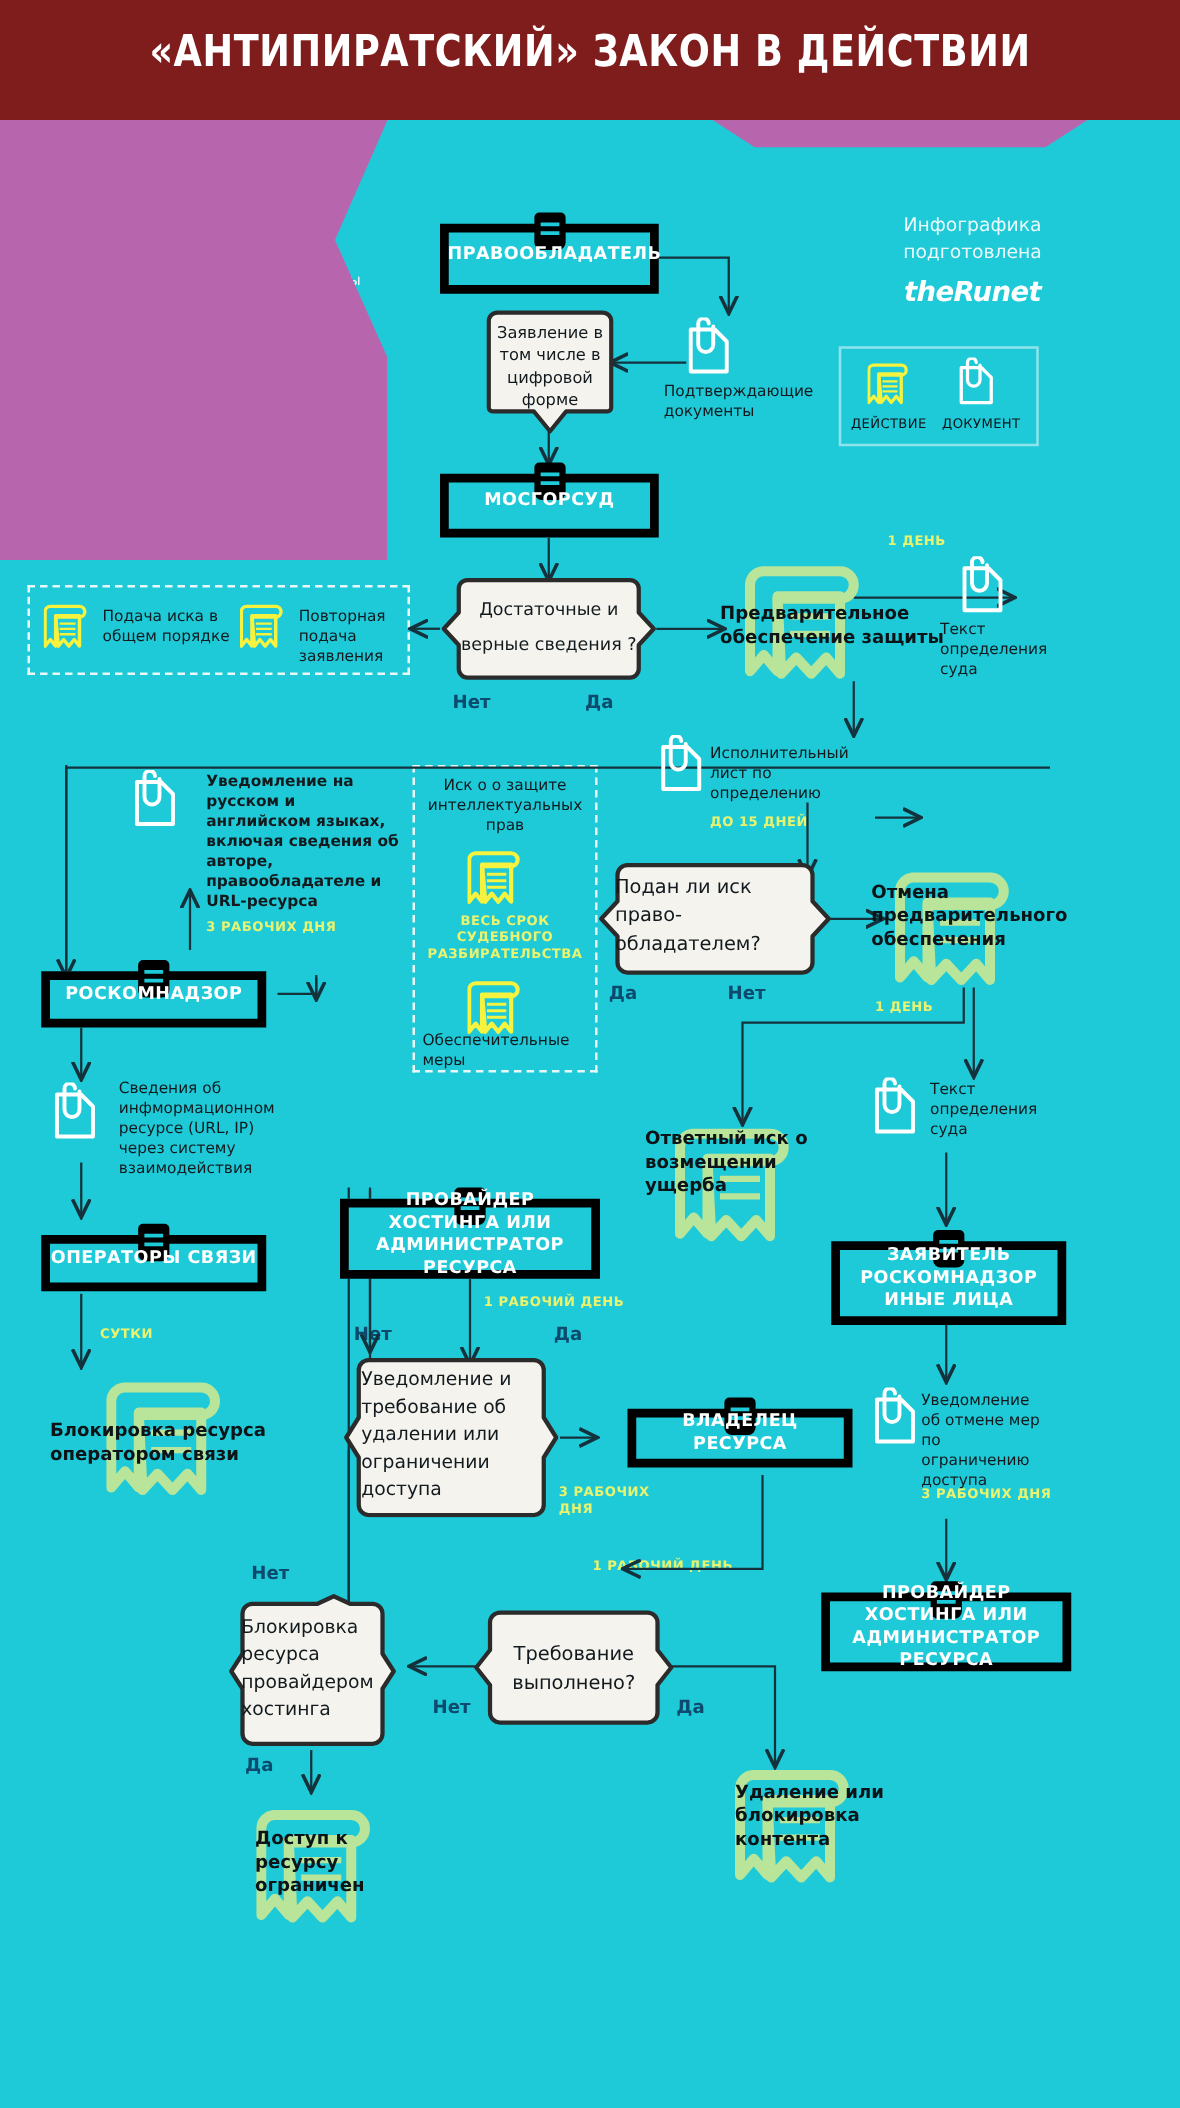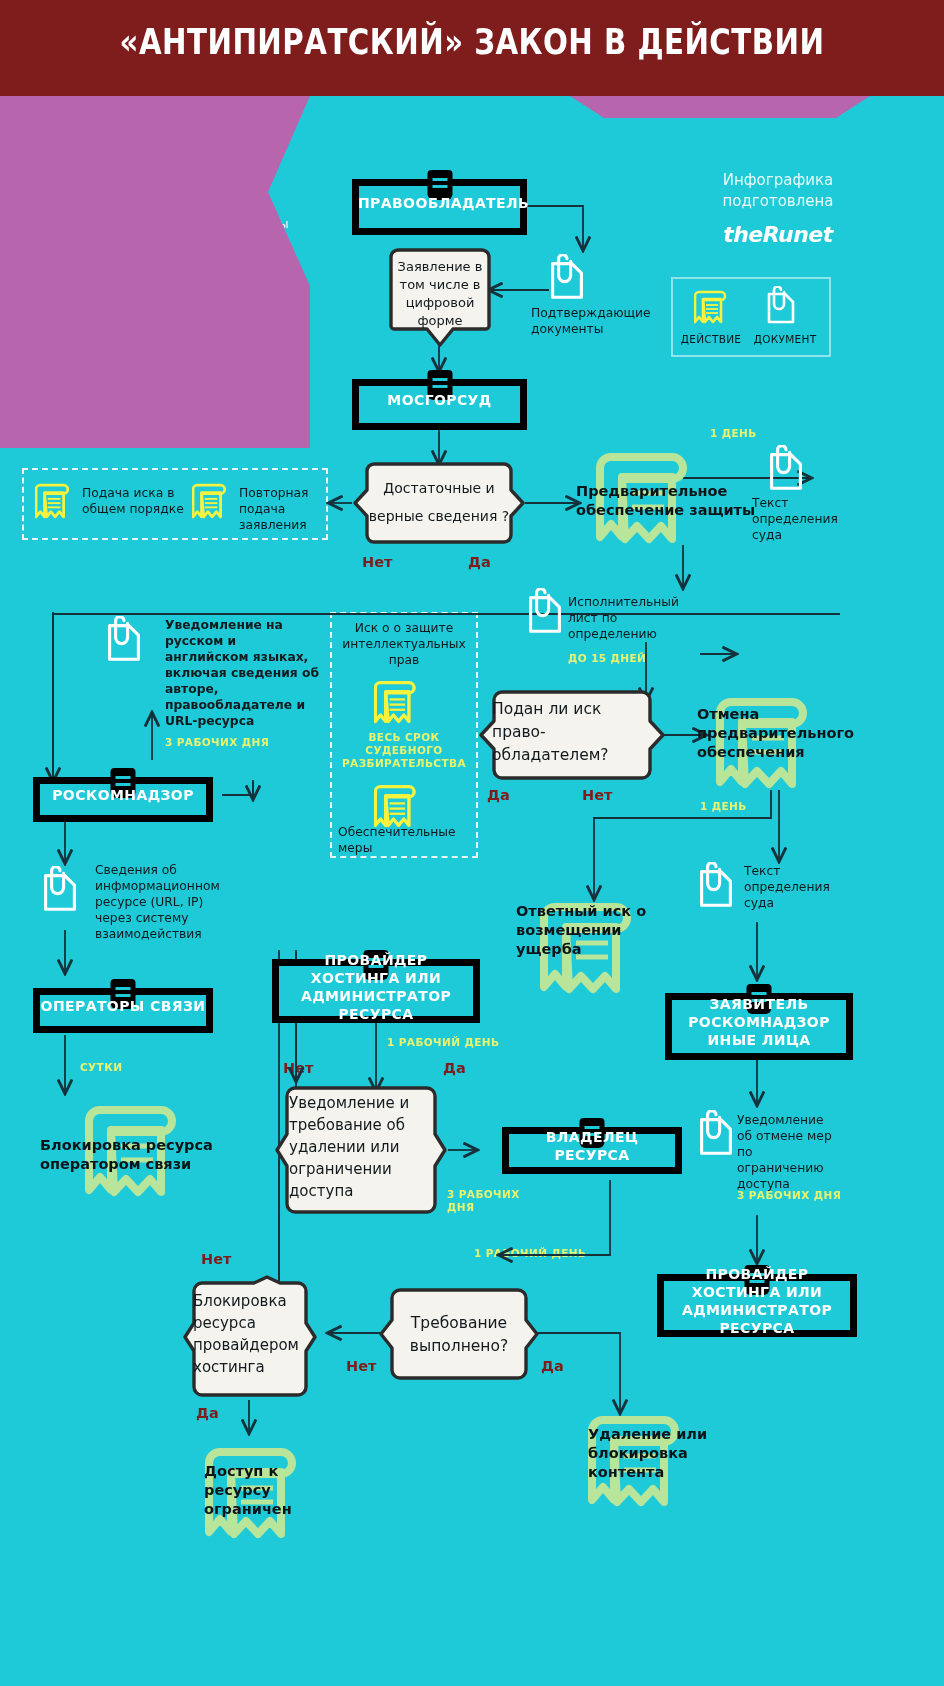--- a/index.html
+++ b/index.html
@@ -33,21 +33,21 @@
     clip-path:polygon(0 0,310px 0,310px 0,268px 96px,310px 190px,310px 352px,0 352px);
   }
   .law-panel-inner{position:absolute;left:18px;top:34px;width:272px;}
   .law-title{color:#fff;font-weight:bold;font-size:19px;letter-spacing:.4px;margin-bottom:12px;}
   .law-body{color:#fdf4fb;font-size:12.2px;line-height:16.4px;}
   .law-dates{color:#ffffff;font-weight:bold;font-size:13px;line-height:19px;margin-top:14px;}
 
   
   .txt{position:absolute;color:#121a1e;font-size:12.3px;line-height:16px;}
   .bold-dark{position:absolute;color:#0d1418;font-weight:bold;font-size:14.5px;line-height:19px;}
-  .yn{position:absolute;color:#7f1d1d;font-weight:bold;font-size:14.5px;}
+  .yn{position:absolute;color:#0c4a6e;font-weight:bold;font-size:14.5px;}
   .timelbl{position:absolute;color:#e9f36e;font-weight:bold;font-size:10.5px;letter-spacing:.4px;line-height:13px;}
 
   
   .actor{position:absolute;}
   .actor .frame{
     position:absolute;left:0;top:9px;right:0;bottom:0;
     border:7px solid #000000;background:#1fcad8;box-sizing:border-box;
   }
   .actor .clip{
     position:absolute;left:50%;top:0;transform:translateX(-50%);

